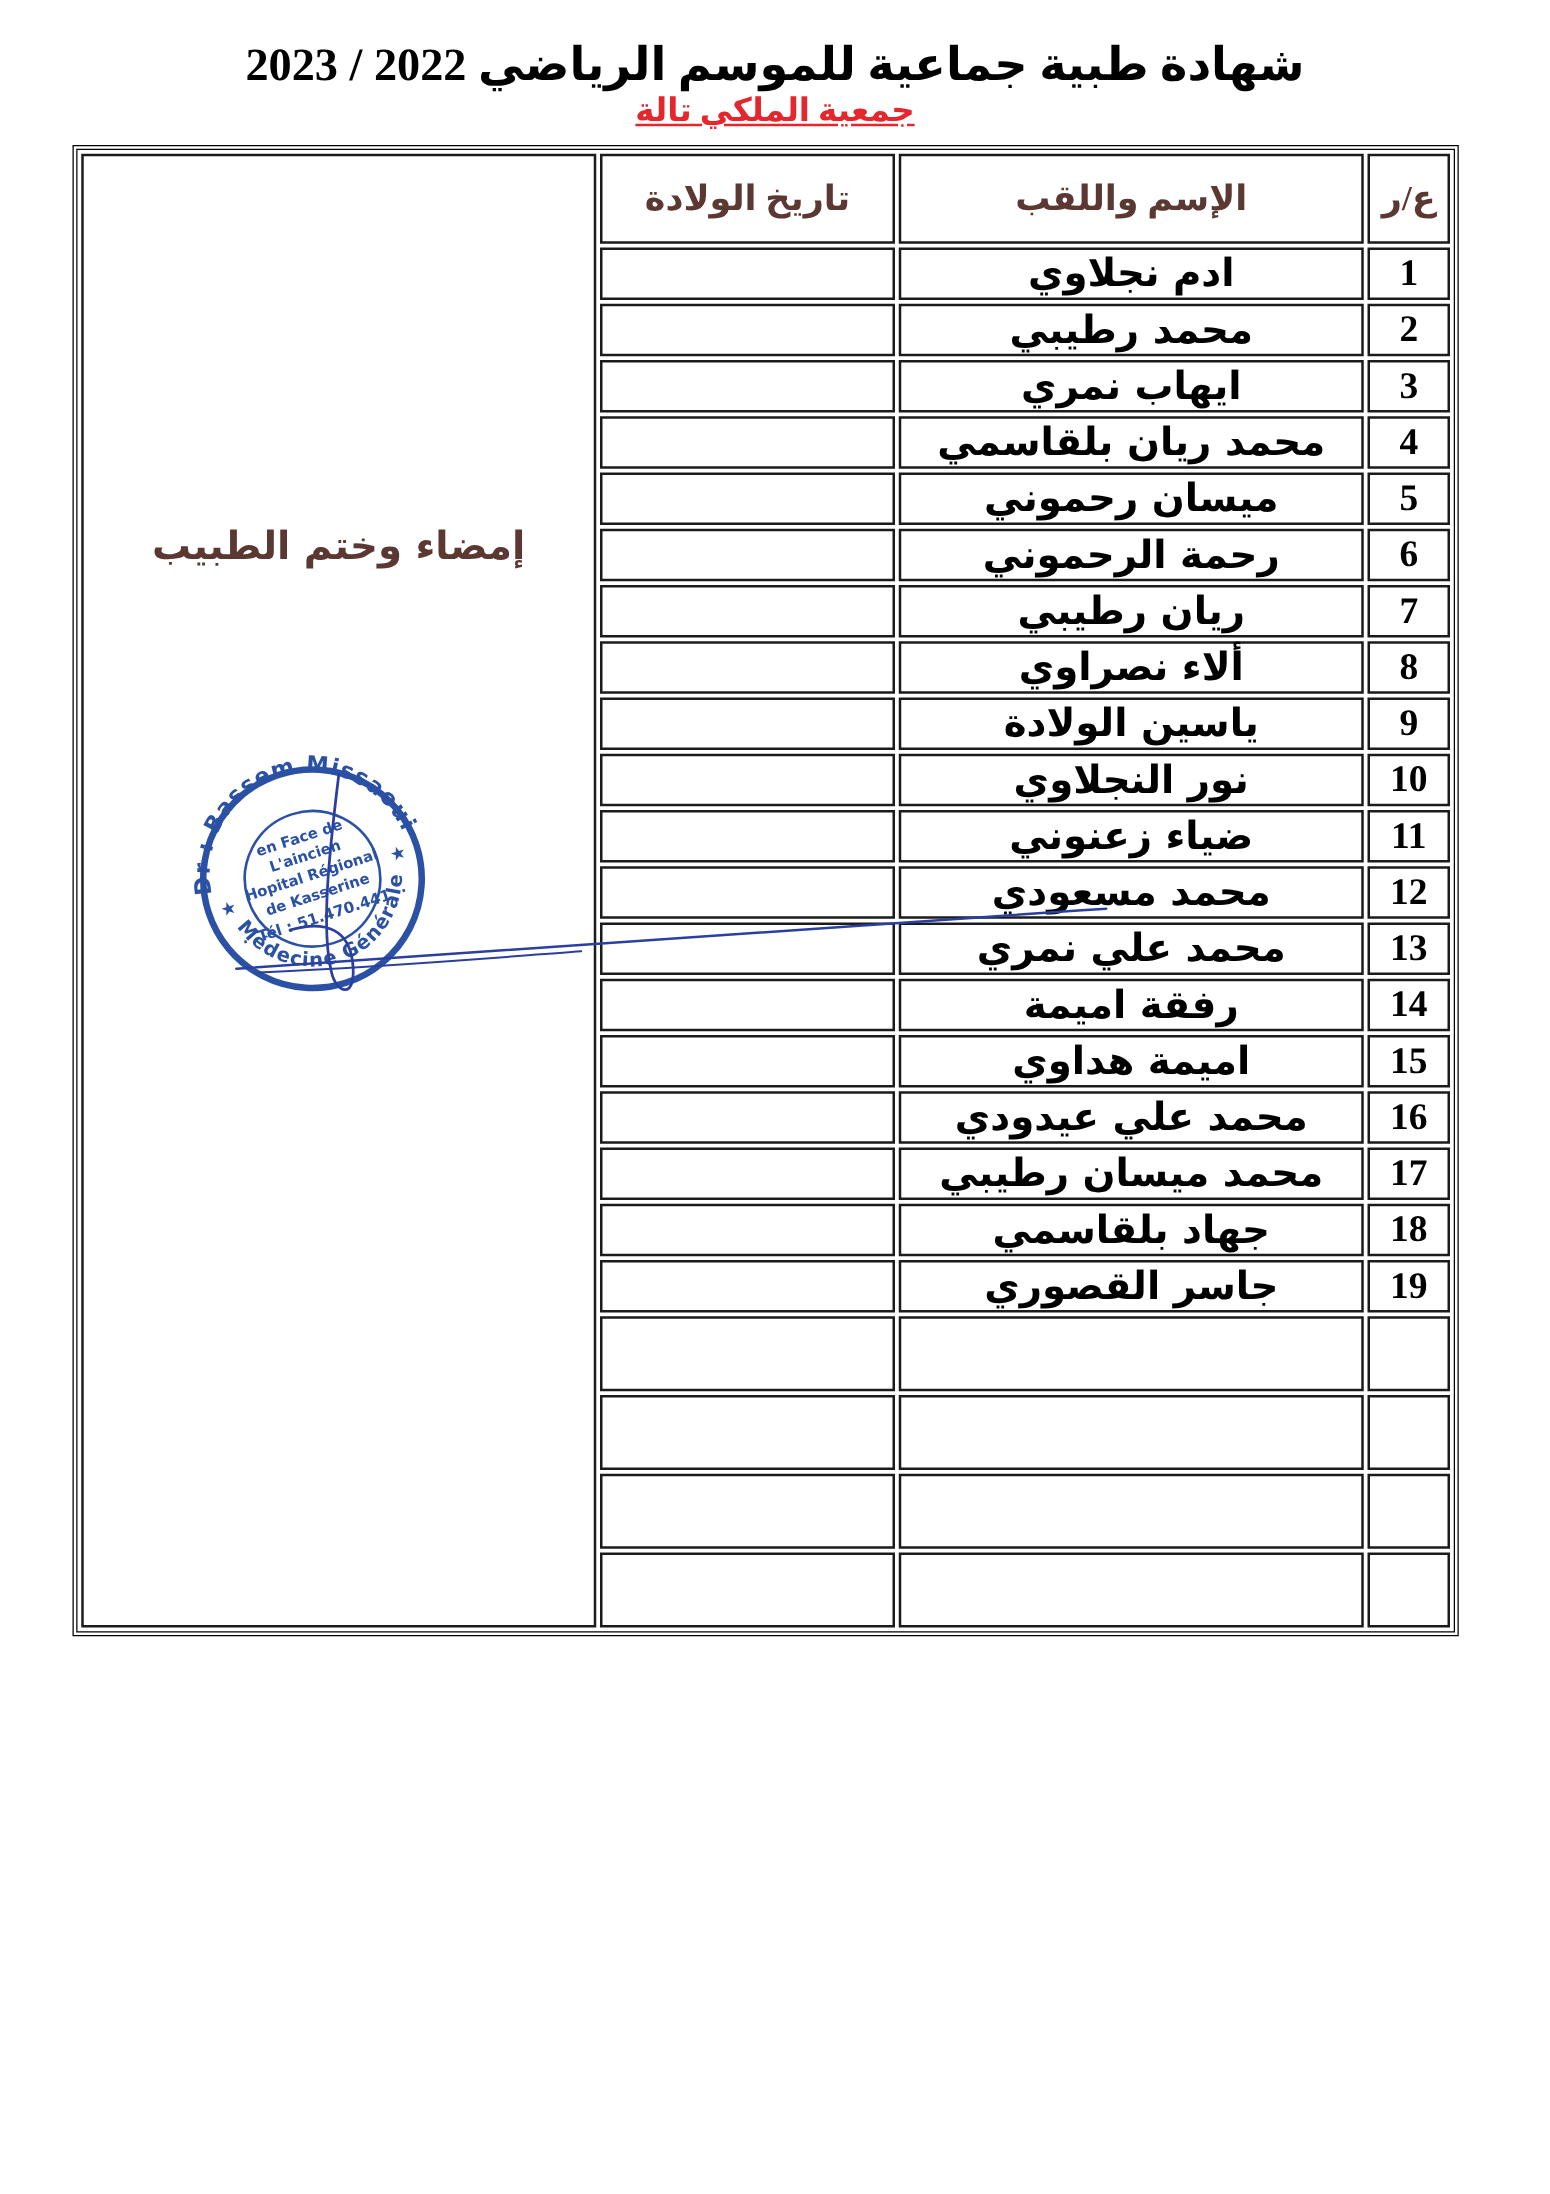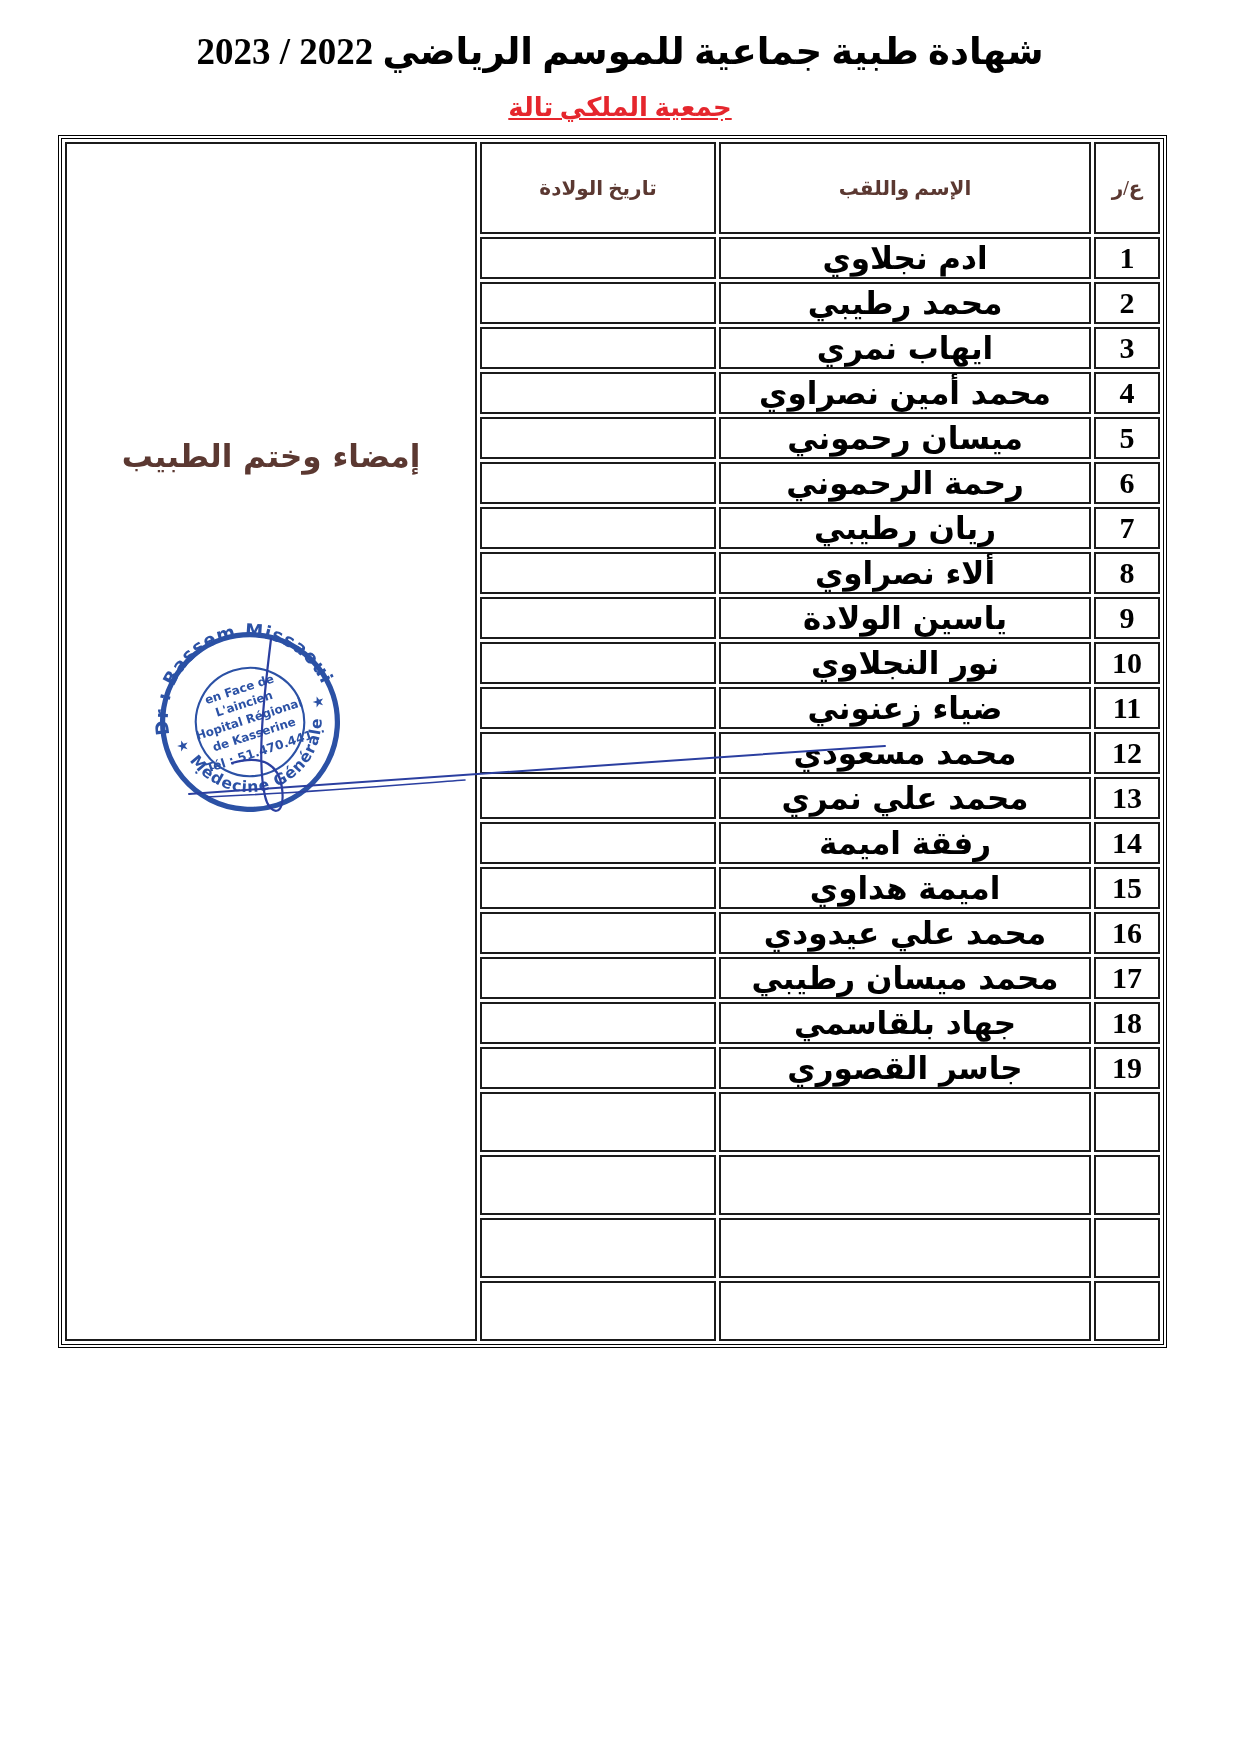--- a/index.html
+++ b/index.html
@@ -14,42 +14,42 @@
     width:1240px;height:1755px;background:#ffffff;
     font-family:"Liberation Serif","DejaVu Sans",serif;
     overflow:hidden;
   }
   .title{
     direction:rtl;text-align:center;margin-top:30px;
     font-size:37px;font-weight:bold;color:var(--title-text);
     letter-spacing:0.5px;
   }
   .subtitle{
-    direction:rtl;text-align:center;margin-top:19px;
+    direction:rtl;text-align:center;margin-top:0;
     font-size:26px;font-weight:bold;color:var(--subtitle-red);
     text-decoration:underline;
   }
   table.roster{
     direction:rtl;
     margin:12px 0 0 58px;
     border-collapse:separate;
     border-spacing:3px;
     border:4px double #000;
   }
   .roster th,.roster td{
     border:2px solid #1b1b1b;
     background:#fff;
     padding:0;
     text-align:center;
     vertical-align:middle;
   }
   .roster th{
-    height:92px;
+    height:72px;
     color:var(--heading-maroon);
-    font-size:20px;font-weight:bold;
+    font-size:28px;font-weight:bold;
   }
   td.c-num{
     height:42px;
     font-size:30px;font-weight:bold;color:#000;
     font-family:"Liberation Serif",serif;
   }
   td.c-name{
     font-size:31px;font-weight:bold;color:#000;
     font-family:"DejaVu Sans","Liberation Serif",sans-serif;
   }
@@ -143,21 +143,21 @@
   </tr>
 
   <tr>
     <td class="c-num">3</td>
     <td class="c-name">ايهاب نمري</td>
     <td class="c-date"></td>
   </tr>
 
   <tr>
     <td class="c-num">4</td>
-    <td class="c-name">محمد أمين نصراوي</td>
+    <td class="c-name">محمد ريان بلقاسمي</td>
     <td class="c-date"></td>
   </tr>
 
   <tr>
     <td class="c-num">5</td>
     <td class="c-name">ميسان رحموني</td>
     <td class="c-date"></td>
   </tr>
 
   <tr>

